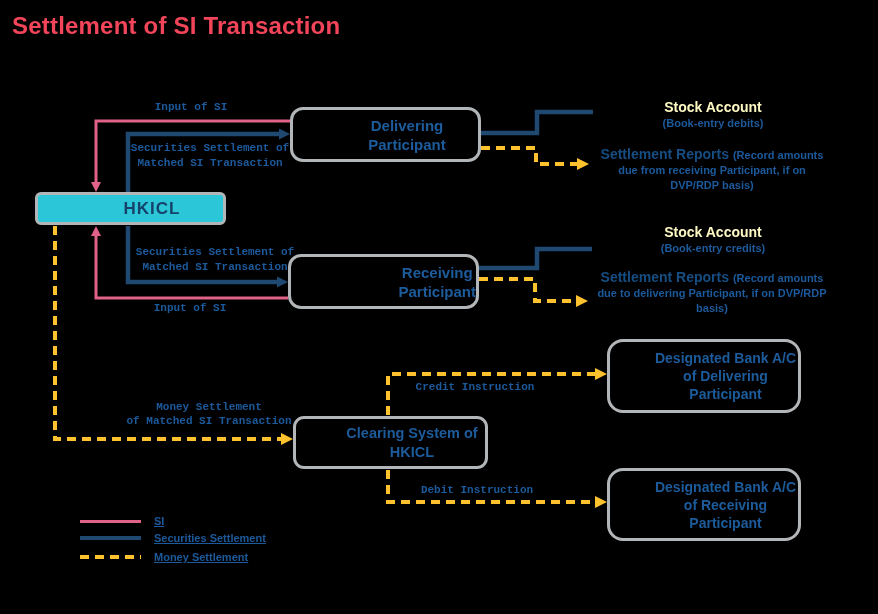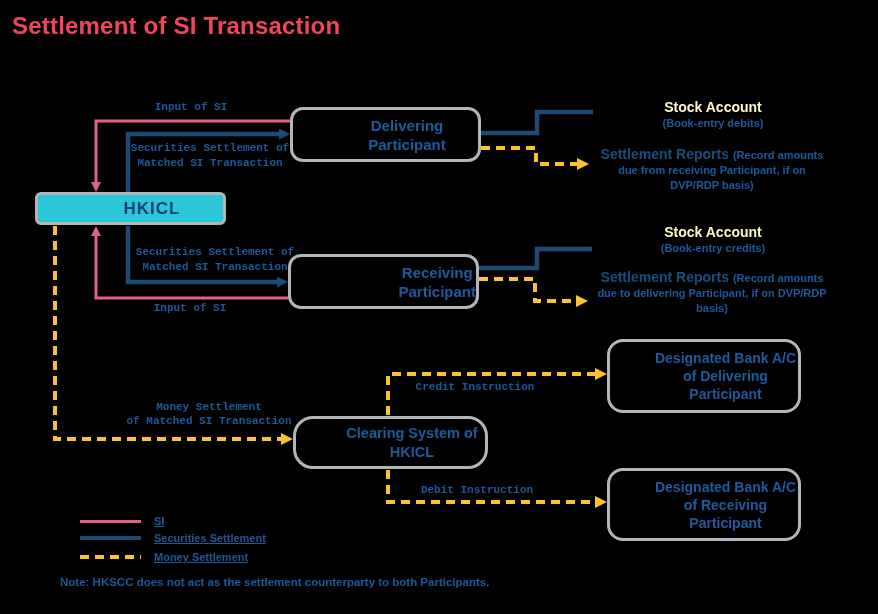--- a/index.html
+++ b/index.html
@@ -23,21 +23,21 @@
   .lbl-debit{left:402px;top:484px;width:150px;}
   
   .box{
     display:flex;align-items:center;justify-content:center;text-align:center;
     box-sizing:border-box;border:3px solid #B2B6B8;color:#1D5C9C;padding-left:43px;
   }
   .box-ccass{left:35px;top:192px;width:191px;height:33px;border-radius:6px;
     background:#2BC7D8;color:#15416B;font-size:17px;letter-spacing:1px;}
   .box-delivering{left:290px;top:107px;width:191px;height:55px;border-radius:13px;font-size:15px;line-height:19px;}
   .box-receiving{left:288px;top:254px;width:191px;height:55px;border-radius:13px;font-size:15px;line-height:19px;justify-content:flex-end;}
-  .box-hkicl{left:293px;top:416px;width:195px;height:53px;border-radius:20px;font-size:14.5px;line-height:19px;}
+  .box-hkicl{left:293px;top:416px;width:195px;height:53px;border-radius:11px;font-size:14.5px;line-height:19px;}
   .box-bank1{left:607px;top:339px;width:194px;height:74px;border-radius:16px;font-size:14px;line-height:18px;}
   .box-bank2{left:607px;top:468px;width:194px;height:73px;border-radius:16px;font-size:14px;line-height:18px;}
   
   .out{width:222px;text-align:center;}
   .out-stock1{left:602px;top:99px;}
   .out-report1{left:597px;top:147px;width:230px;text-align:center;line-height:13px;}
   .out-stock2{left:602px;top:224px;}
   .out-report2{left:597px;top:270px;width:230px;text-align:center;line-height:13px;}
   .stock-title{font-size:14px;color:#fef9c3;display:block;}
   .stock-sub{font-size:11px;color:#1C5A9C;display:block;margin-top:2px;}
@@ -157,15 +157,14 @@
   </div>
   <div class="abs legend-row legend-2">
     <div class="swatch swatch-sec"></div>
     <span class="legend-label">Securities Settlement</span>
   </div>
   <div class="abs legend-row legend-3">
     <div class="swatch swatch-money"></div>
     <span class="legend-label">Money Settlement</span>
   </div>
 
-  <div class="abs note">Note: HKSCC does not act as the settlement counterparty to both Participants.</div>
 
 </div>
 
 </body></html>

